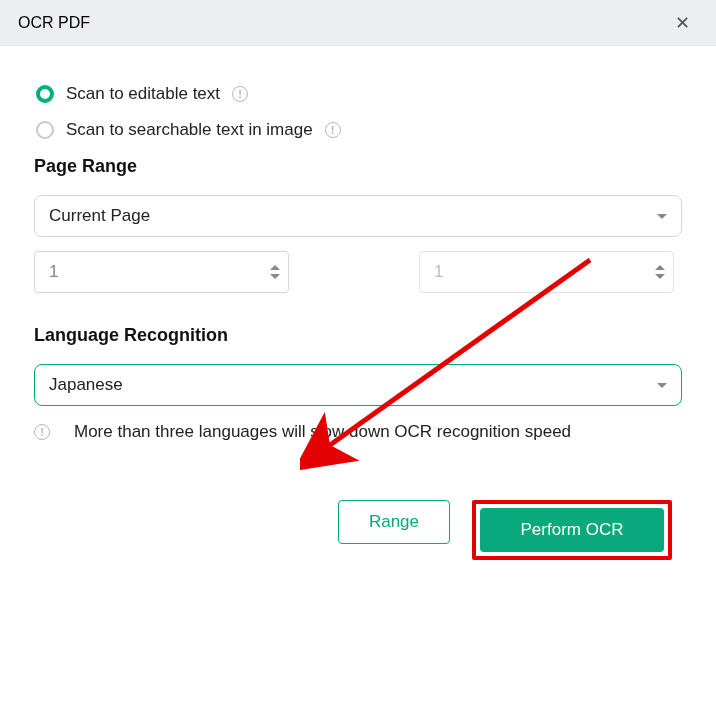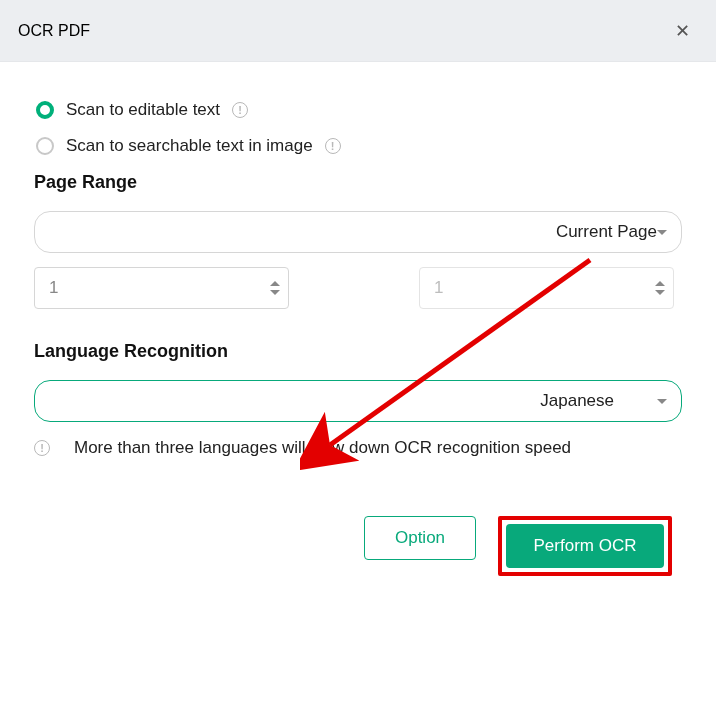--- a/index.html
+++ b/index.html
@@ -6,21 +6,21 @@
   body {
     font-family: -apple-system, BlinkMacSystemFont, "Segoe UI", Arial, sans-serif;
     background: #ffffff;
     width: 716px;
     height: 709px;
     overflow: hidden;
     position: relative;
   }
   .titlebar {
     background: #eceef1;
-    height: 62px;
+    height: 46px;
     display: flex;
     align-items: center;
     justify-content: space-between;
     padding: 0 18px;
     border-bottom: 1px solid #e5e7ea;
   }
   .close-x {
     font-size: 18px;
     color: #555;
     cursor: pointer;
@@ -73,25 +73,25 @@
     justify-content: center;
     line-height: 1;
     font-weight: bold;
     flex-shrink: 0;
   }
   .info-icon::before { content: "!"; }
   .page-range-section { }
   .select-box {
     width: 100%;
     border: 1px solid #d6d6d6;
-    border-radius: 16px;
+    border-radius: 8px;
     height: 42px;
     display: flex;
     align-items: center;
-    justify-content: flex-end;
+    justify-content: space-between;
     padding: 0 14px;
     font-size: 17px;
     color: #222;
     cursor: pointer;
     background: #fff;
   }
   .select-box.green {
     border: 1.5px solid #08a97b;
     gap: 43px;
   }
@@ -172,21 +172,21 @@
   .btn-cancel {
     border: 1.5px solid #08a97b;
     color: #08a97b;
     background: #fff;
     width: 112px;
   }
   .btn-primary {
     background: #08a97b;
     color: #fff;
     border: none;
-    width: 158px;
+    width: 184px;
   }
   .primary-highlight {
     border: 4px solid #e30000;
     padding: 4px;
     border-radius: 2px;
     display: inline-block;
   }
   .annotation-arrow {
     position: absolute;
     pointer-events: none;
@@ -252,21 +252,21 @@
     </div>
 
     <div class="warning-row">
       <span class="info-icon"></span>
       <span>More than three languages will slow down OCR recognition speed</span>
     </div>
   </div>
 
   <div class="button-row">
     <div class="btn btn-cancel">
-      <span>Option</span>
+      <span>Range</span>
     </div>
     <div class="primary-highlight">
       <div class="btn btn-primary">
         <span>Perform OCR</span>
       </div>
     </div>
   </div>
 
 </div>
 

